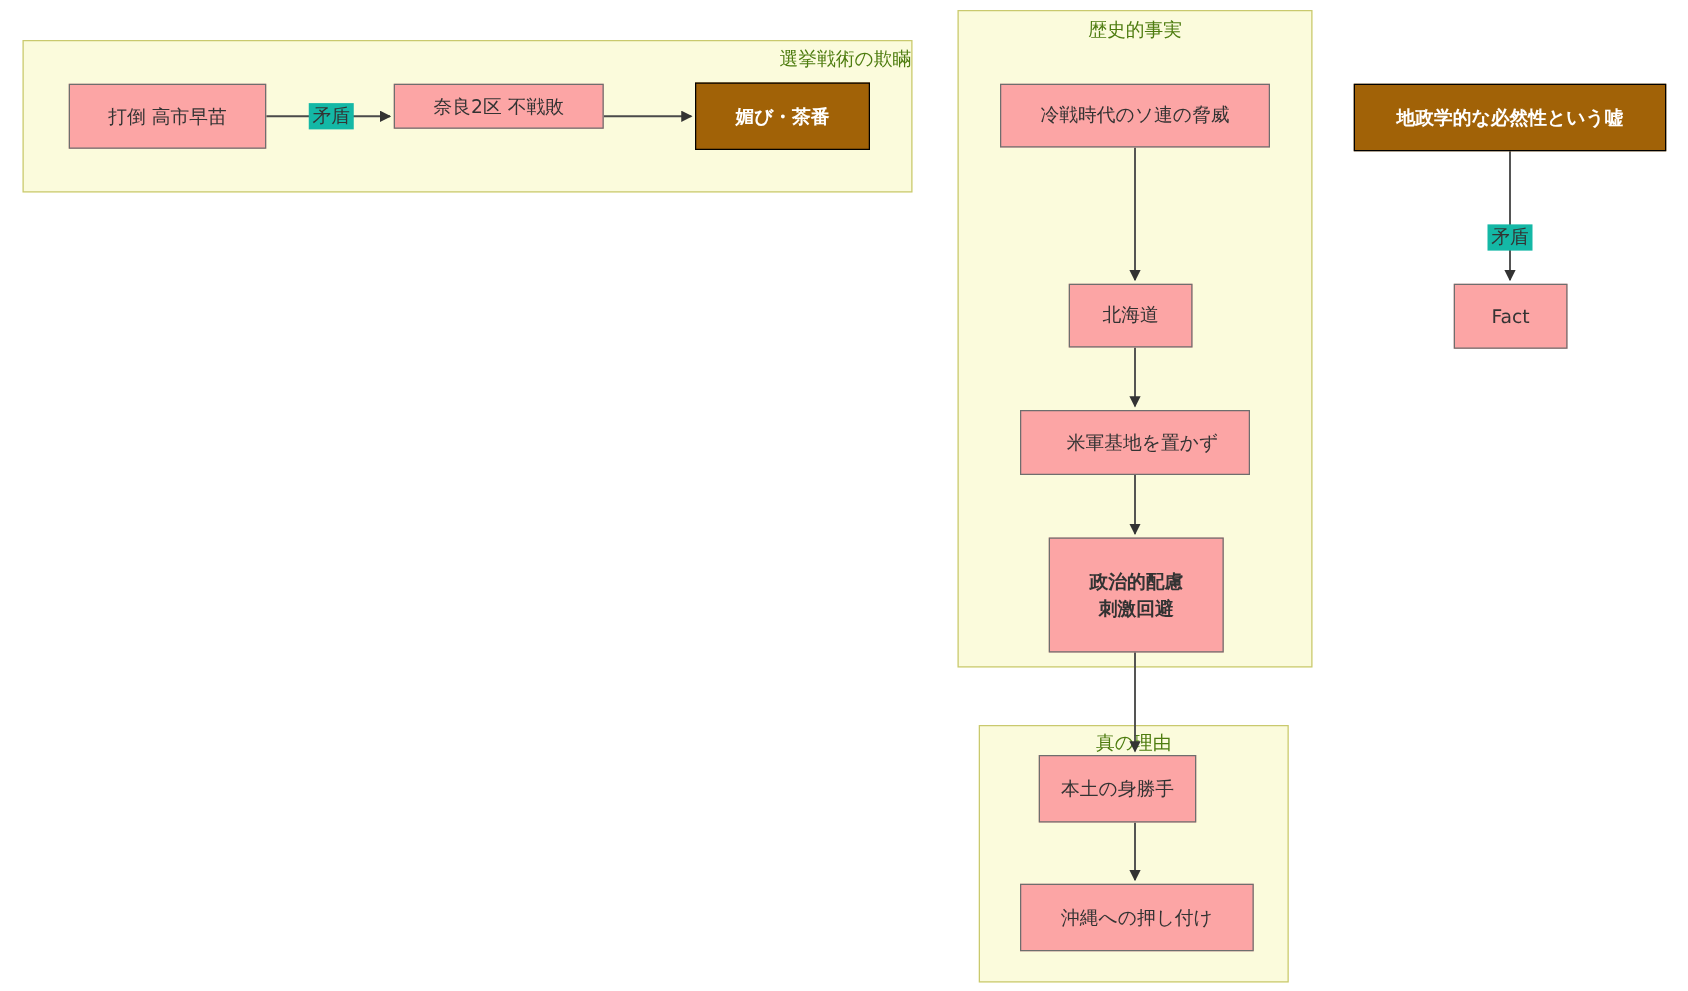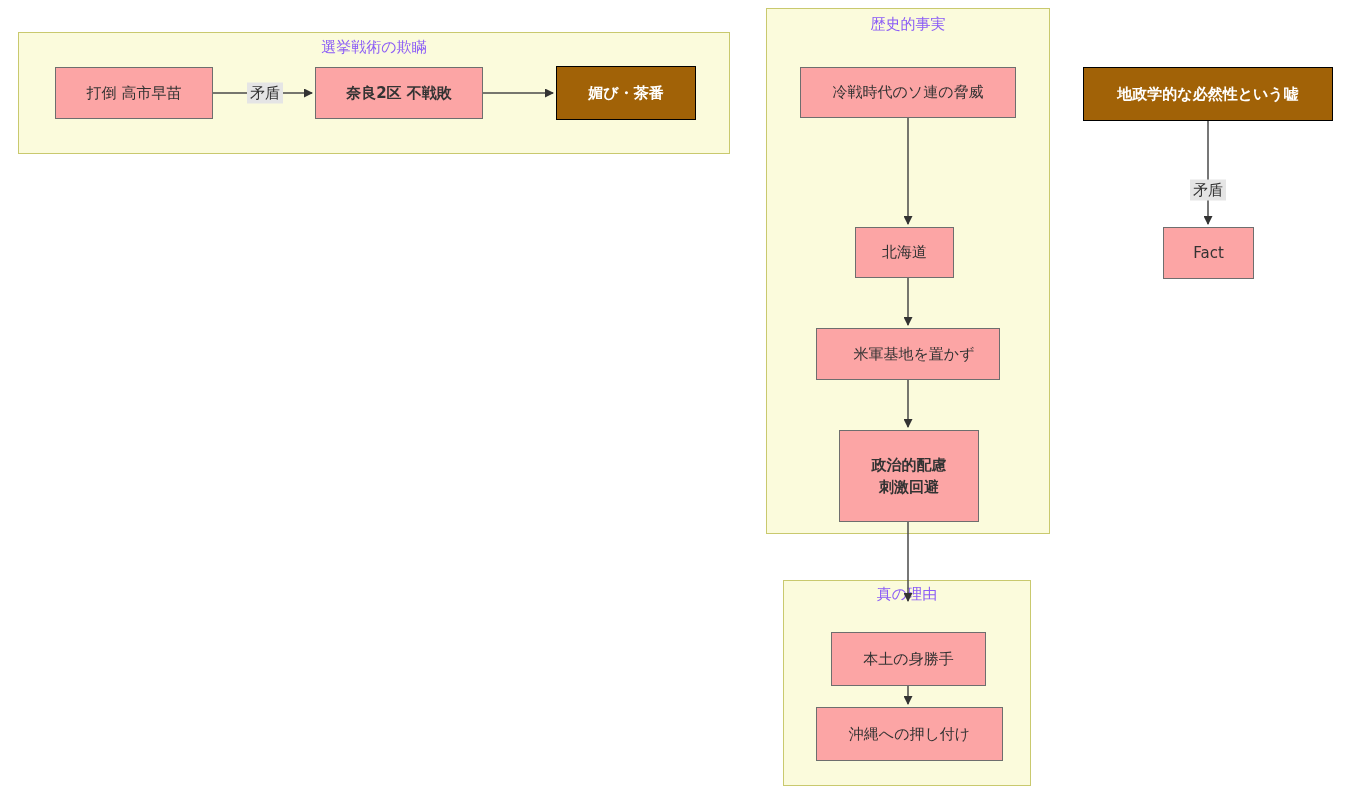--- a/index.html
+++ b/index.html
@@ -14,21 +14,21 @@
     position:absolute;
     background:#fbfbdc;
     border:1px solid #c9c96e;
     z-index:0;
   }
   .cluster-title{
     position:absolute;
     left:0;right:0;
     text-align:center;
     font-size:15px;
-    color:#8b5cf6;
+    color:#4d7c0f;
     z-index:2;
   }
   svg.edges{
     position:absolute;left:0;top:0;
     width:1350px;height:793px;
     z-index:1;
   }
   .node{
     position:absolute;
     background:#fca5a5;
@@ -46,35 +46,35 @@
   }
   .node.black{
     background:#a16207;
     border-color:#000000;
     color:#ffffff;
     font-weight:600;
   }
   .edge-label{
     position:absolute;
     transform:translate(-50%,-50%);
-    background:#e5e5e5;
+    background:#14b8a6;
     padding:1px 3px;
     font-size:15px;
     color:#333333;
     z-index:3;
     white-space:nowrap;
   }
 </style>
 </head>
 <body>
 
 <div class="canvas">
 
   <div class="cluster" style="left:18px;top:32px;width:710px;height:120px;">
-    <div class="cluster-title" style="top:5px;">選挙戦術の欺瞞</div>
+    <div class="cluster-title" style="top:5px;text-align:right;">選挙戦術の欺瞞</div>
   </div>
 
   <div class="cluster" style="left:766px;top:8px;width:282px;height:524px;">
     <div class="cluster-title" style="top:6px;">歴史的事実</div>
   </div>
 
   <div class="cluster" style="left:783px;top:580px;width:246px;height:204px;">
     <div class="cluster-title" style="top:4px;">真の理由</div>
   </div>
 
@@ -88,32 +88,32 @@
     <line x1="483" y1="93" x2="553" y2="93" stroke="#4a4a4a" stroke-width="1.5" marker-end="url(#arrow)"></line>
     <line x1="908" y1="118" x2="908" y2="224" stroke="#4a4a4a" stroke-width="1.5" marker-end="url(#arrow)"></line>
     <line x1="908" y1="278" x2="908" y2="325" stroke="#4a4a4a" stroke-width="1.5" marker-end="url(#arrow)"></line>
     <line x1="908" y1="380" x2="908" y2="427" stroke="#4a4a4a" stroke-width="1.5" marker-end="url(#arrow)"></line>
     <line x1="908" y1="506" x2="908" y2="601" stroke="#4a4a4a" stroke-width="1.5" marker-end="url(#arrow)"></line>
     <line x1="908" y1="658" x2="908" y2="704" stroke="#4a4a4a" stroke-width="1.5" marker-end="url(#arrow)"></line>
     <line x1="1208" y1="121" x2="1208" y2="224" stroke="#4a4a4a" stroke-width="1.5" marker-end="url(#arrow)"></line>
   </svg>
 
   <div class="node" style="left:55px;top:67px;width:158px;height:52px;">打倒 高市早苗</div>
-  <div class="node" style="left:315px;top:67px;width:168px;height:52px;font-weight:bold;">奈良2区 不戦敗</div>
+  <div class="node" style="left:315px;top:67px;width:168px;height:36px;">奈良2区 不戦敗</div>
   <div class="node black" style="left:556px;top:66px;width:140px;height:54px;">媚び・茶番</div>
 
   <div class="node" style="left:800px;top:67px;width:216px;height:51px;">冷戦時代のソ連の脅威</div>
   <div class="node" style="left:855px;top:227px;width:99px;height:51px;">北海道</div>
   <div class="node" style="left:816px;top:328px;width:184px;height:52px;padding-left:12px;">米軍基地を置かず</div>
   <div class="node" style="left:839px;top:430px;width:140px;height:92px;font-weight:bold;">
     <span>政治的配慮</span>
     <span>刺激回避</span>
   </div>
 
-  <div class="node" style="left:831px;top:632px;width:155px;height:54px;">本土の身勝手</div>
+  <div class="node" style="left:831px;top:604px;width:126px;height:54px;">本土の身勝手</div>
   <div class="node black" style="left:1083px;top:67px;width:250px;height:54px;">地政学的な必然性という嘘</div>
 
   <div class="node" style="left:816px;top:707px;width:187px;height:54px;">沖縄への押し付け</div>
   <div class="node" style="left:1163px;top:227px;width:91px;height:52px;">Fact</div>
 
   <div class="edge-label" style="left:265px;top:93px;">矛盾</div>
   <div class="edge-label" style="left:1208px;top:190px;">矛盾</div>
 
 </div>
 

